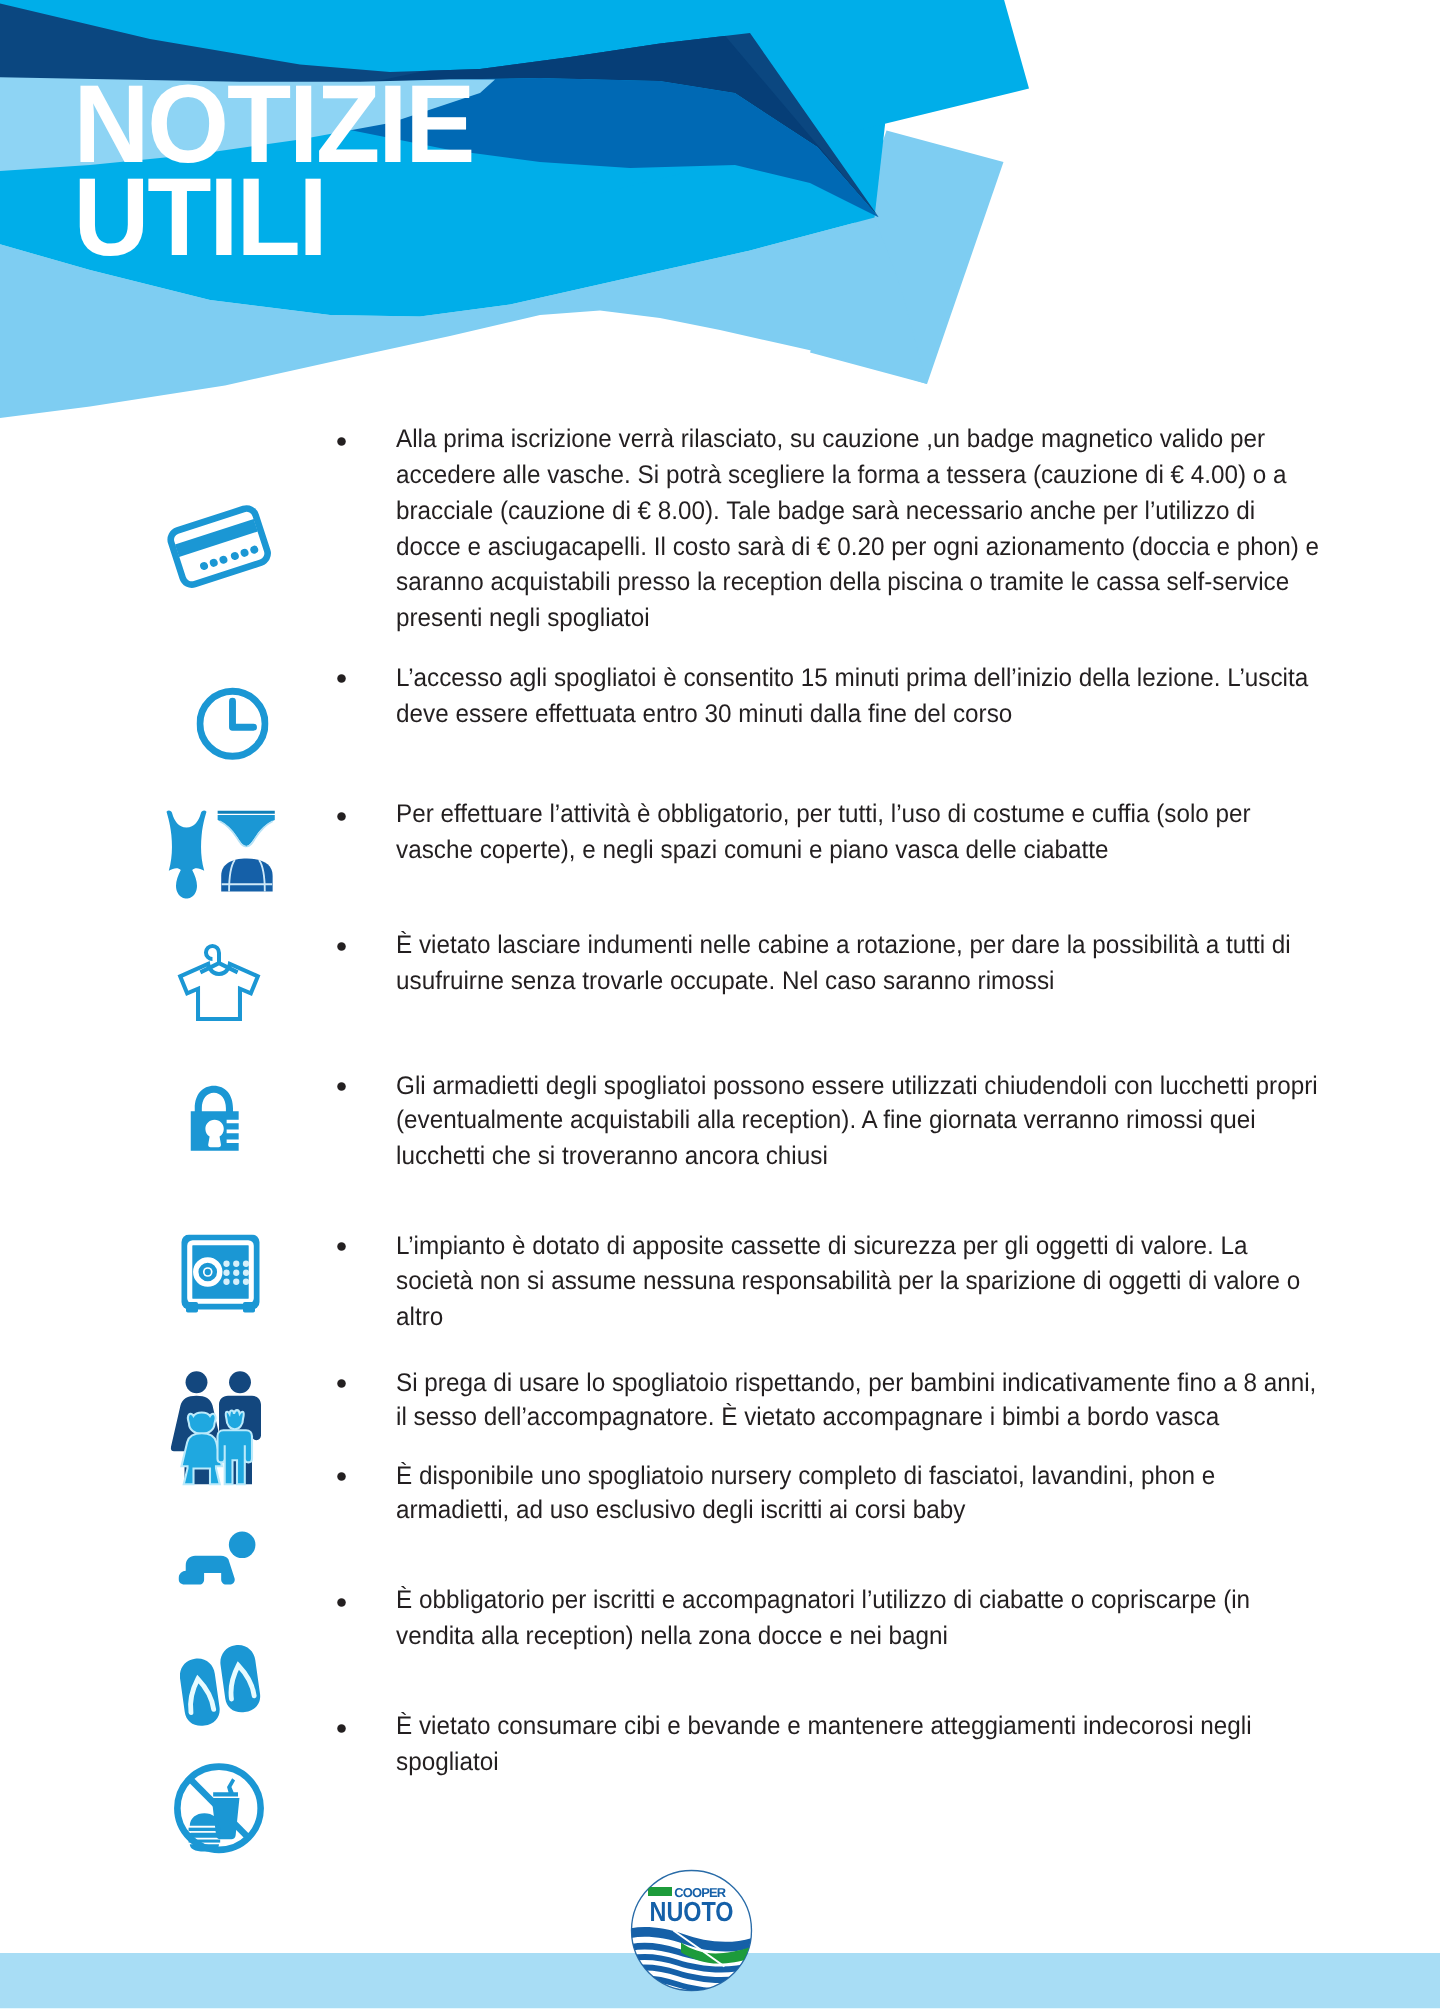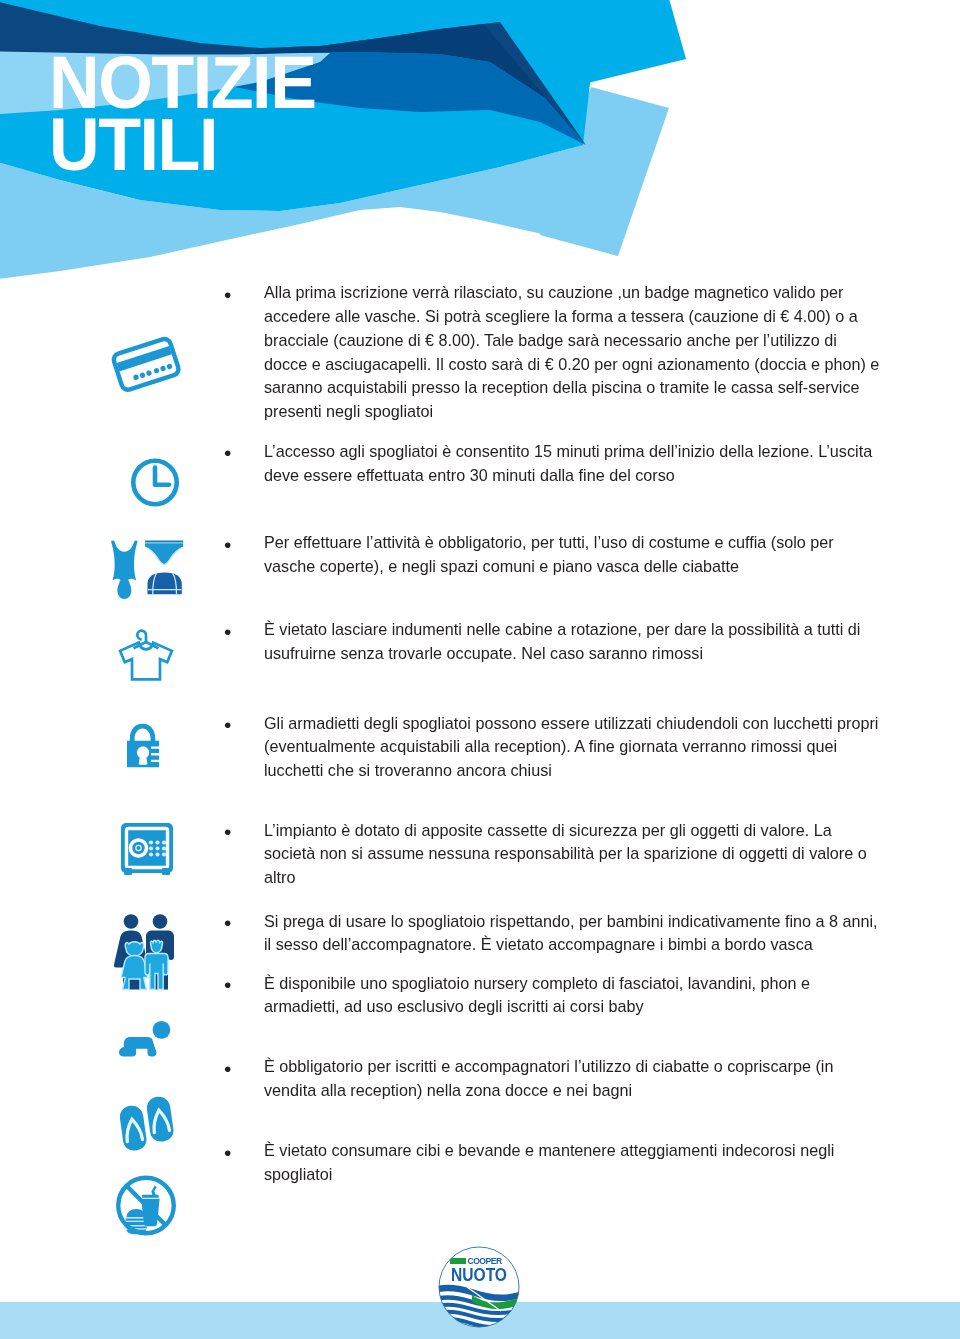--- a/index.html
+++ b/index.html
@@ -5,21 +5,21 @@
   html,body{margin:0;padding:0;}
   body{width:960px;height:1339px;background:#ffffff;font-family:"Liberation Sans",sans-serif;overflow:hidden;position:relative;}
   #hdr{position:absolute;left:0;top:0;}
   .title{position:absolute;left:49px;top:52px;color:#ffffff;font-weight:bold;font-size:74px;line-height:62px;letter-spacing:-1.5px;transform:scaleX(0.947);transform-origin:left top;white-space:pre;}
   .rows{position:absolute;left:0;top:0;width:960px;height:1339px;}
   .row{position:absolute;left:0;width:960px;}
   .ic{position:absolute;left:0;top:0;}
   .bul{position:absolute;color:#231f20;font-size:21px;line-height:1;}
   .txt{position:absolute;left:264px;width:647px;color:#231f20;font-size:17px;line-height:23.8px;transform:scaleX(0.952);transform-origin:left top;}
   #footer{position:absolute;left:0;top:1302px;width:960px;height:37px;background:#a8ddf5;}
-  #logo{position:absolute;left:438px;top:1246px;}
+  #logo{position:absolute;left:420px;top:1246px;}
 </style>
 </head>
 <body>
 
 <svg id="hdr" width="960" height="300" viewBox="0 0 960 300">
 <defs>
 <clipPath id="cp">
         <rect x="0" y="0" width="960" height="300"></rect>
       </clipPath>
 <clipPath id="navyclip">

